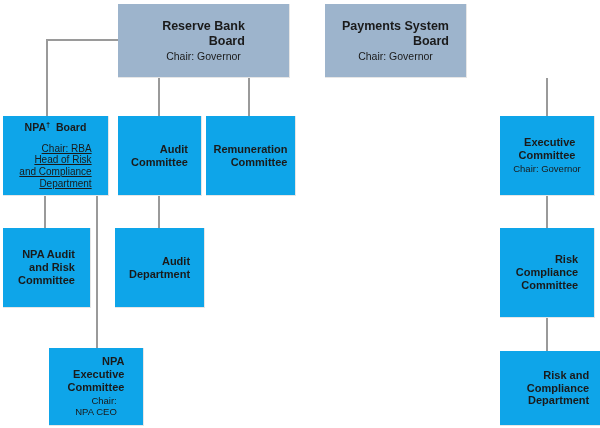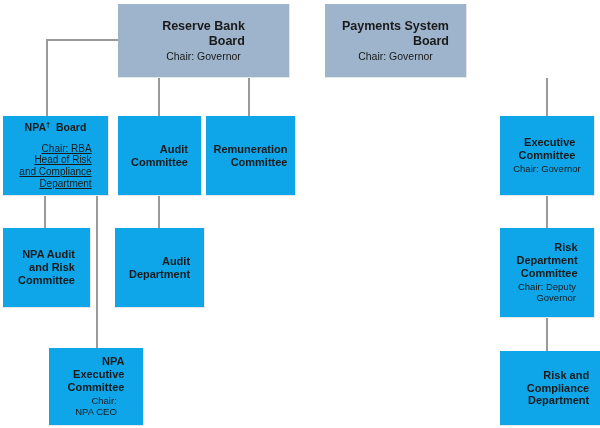--- a/index.html
+++ b/index.html
@@ -128,24 +128,22 @@
 Committee</span>
   </div>
 
   <div class="node gray f11" style="left:115px; top:228px; width:90px; height:80px;">
     <span class="ttl">Audit
 Department</span>
   </div>
 
   <div class="node gray f11" style="left:500px; top:228px; width:95px; height:90px;">
     <span class="ttl">Risk
-Department
+Compliance
 Committee</span>
-    <span class="sub">Chair: Deputy
-Governor</span>
   </div>
 
   <div class="node gray f11" style="left:49px; top:348px; width:95px; height:78px;">
     <span class="ttl">NPA
 Executive
 Committee</span>
     <span class="sub">Chair:
 NPA CEO</span>
   </div>
 

